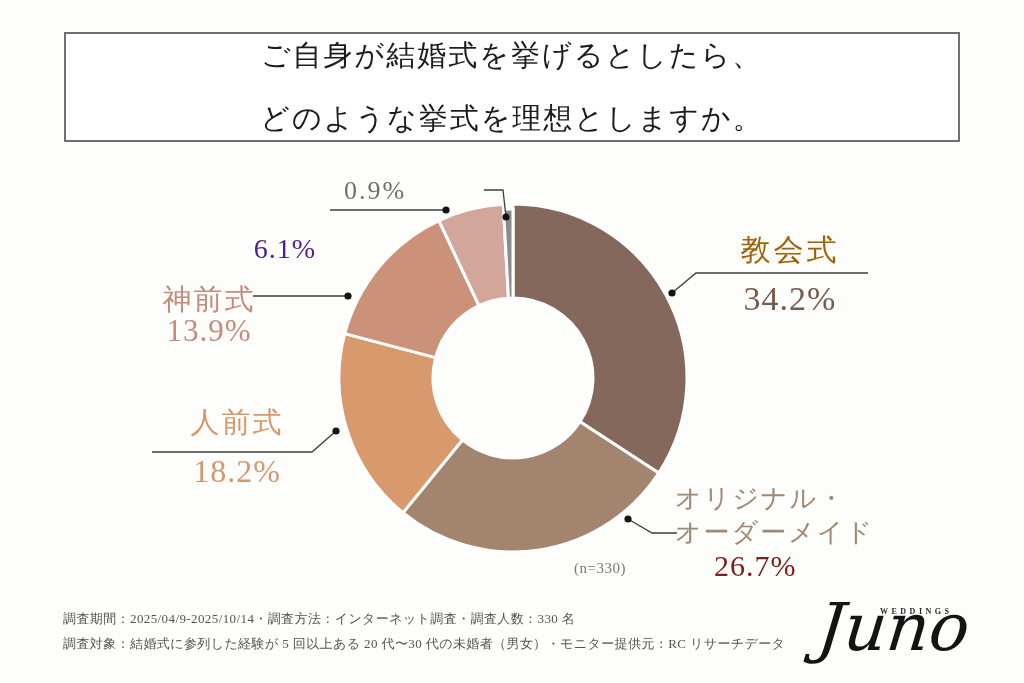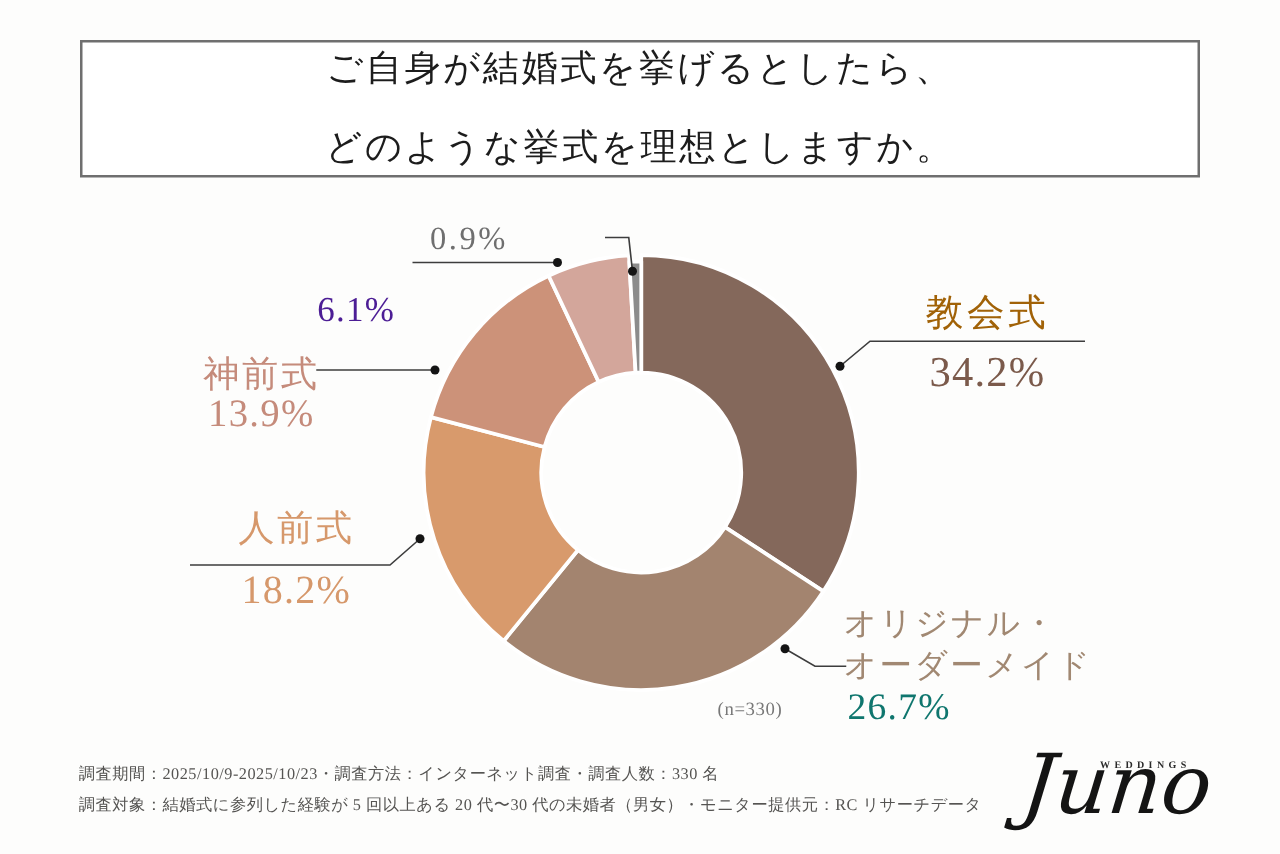--- a/index.html
+++ b/index.html
@@ -95,38 +95,38 @@
       <circle cx="446" cy="210" r="3.6" fill="#141414"></circle>
       <polyline points="506,217 503,190 484,190" fill="none" stroke="#3d3d3d" stroke-width="1.3"></polyline>
       <circle cx="506" cy="217" r="3.6" fill="#141414"></circle>
     </svg>
 
   <div class="lbl kyokai-name" style="color: #a16207;">教会式</div>
   <div class="lbl kyokai-pct" style="color: rgb(123, 90, 75);">34.2%</div>
 
   <div class="lbl orig-line1" style="color: rgb(161, 136, 114);">オリジナル・</div>
   <div class="lbl orig-line2" style="color: rgb(161, 136, 114);">オーダーメイド</div>
-  <div class="lbl orig-pct" style="color: #0f766e;">26.7%</div>
+  <div class="lbl orig-pct" style="color: #7f1d1d; margin-left: 36px;">26.7%</div>
 
   <div class="lbl jinzen-name" style="color: rgb(214, 152, 107);">人前式</div>
   <div class="lbl jinzen-pct" style="color: rgb(214, 152, 107);">18.2%</div>
 
   <div class="lbl shinzen-name" style="color: rgb(197, 139, 123);">神前式</div>
   <div class="lbl shinzen-pct" style="color: rgb(197, 139, 123);">13.9%</div>
 
   <div class="lbl butsuzen-pct" style="color: #4c1d95;">6.1%</div>
 
   <div class="lbl sonota-row" style="color: rgb(111, 111, 111);">
     <span>0.9%</span>
   </div>
 
   <div class="lbl n-note">(n=330)</div>
 
   <div class="footer">
-    <div>調査期間：2025/10/9-2025/10/23・調査方法：インターネット調査・調査人数：330 名</div>
+    <div>調査期間：2025/04/9-2025/10/14・調査方法：インターネット調査・調査人数：330 名</div>
     <div>調査対象：結婚式に参列した経験が 5 回以上ある 20 代〜30 代の未婚者（男女）・モニター提供元：RC リサーチデータ</div>
   </div>
 
   <div class="logo">
     <div class="sub">WEDDINGS</div>
     <div class="script">Juno</div>
   </div>
 
 </div>
 

